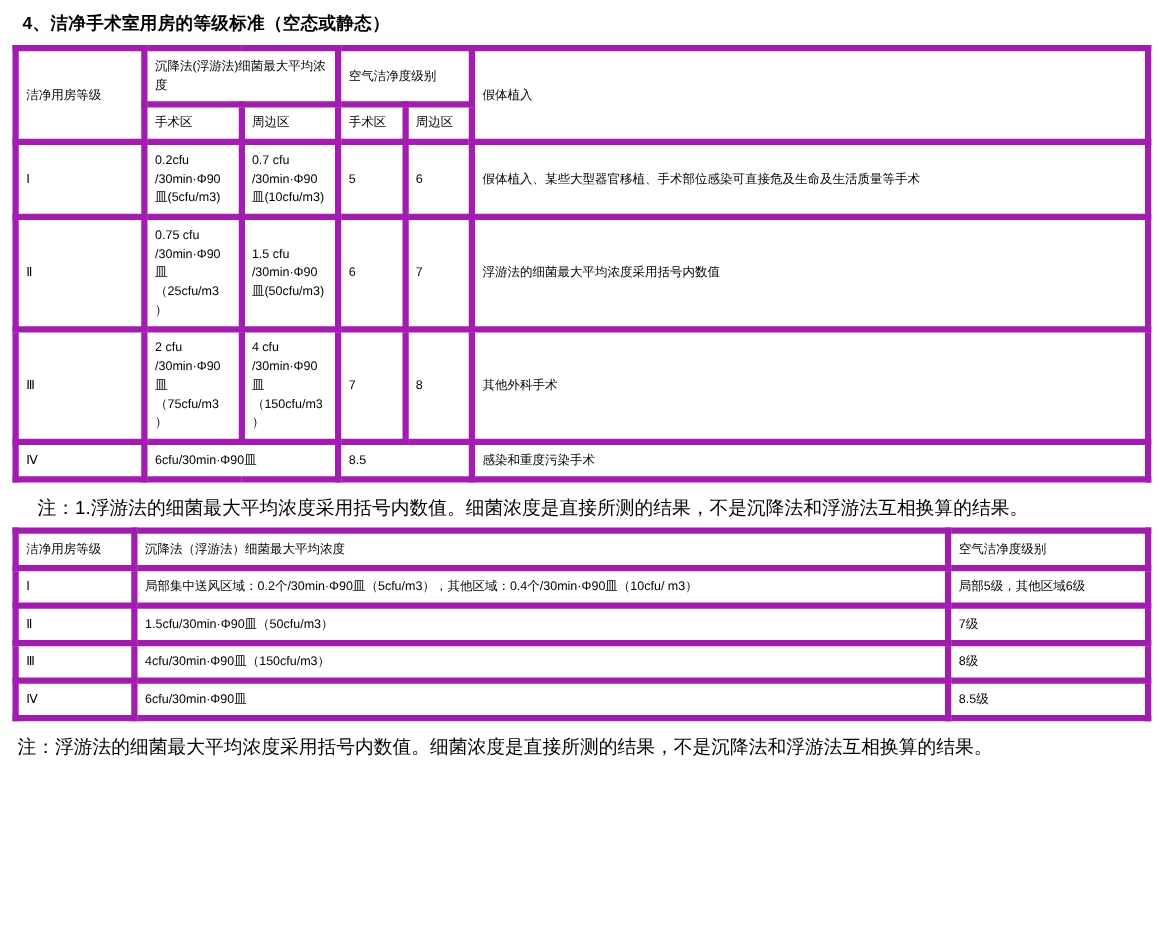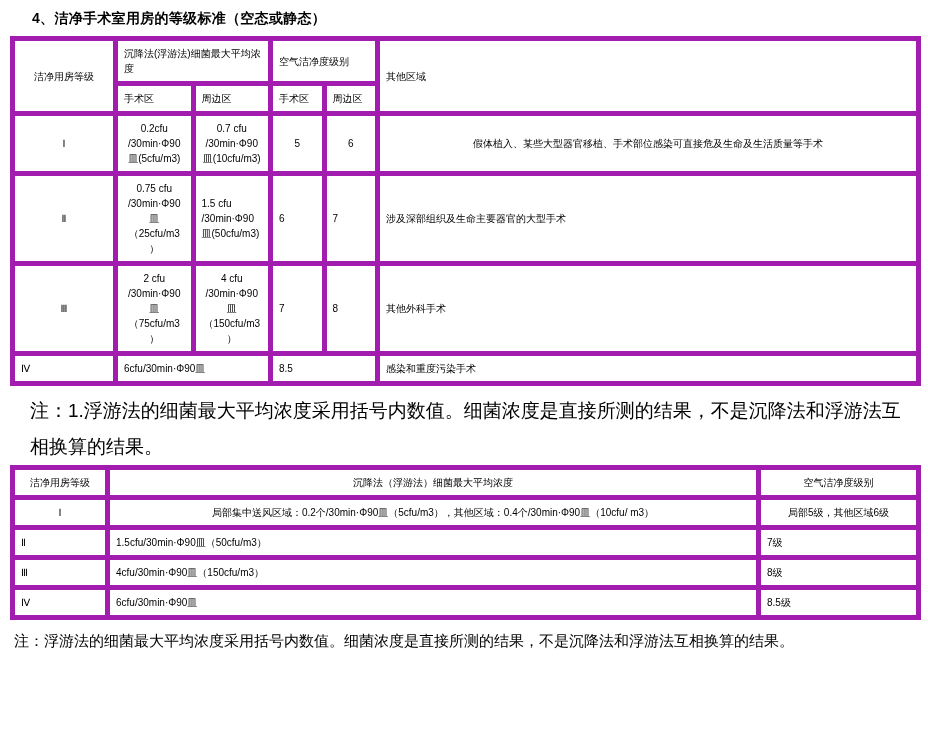--- a/index.html
+++ b/index.html
@@ -16,21 +16,21 @@
     position: relative;
     overflow: hidden;
   }
   .page {
     padding: 6px 10px 0 8px;
     box-sizing: border-box;
   }
   .section-title {
     font-weight: bold;
     font-size: 14px;
-    margin: 4px 0 8px 24px;
+    margin: 4px 0 8px 10px;
     letter-spacing: 0.3px;
   }
   table.doc-table {
     border-collapse: collapse;
     width: 911px;
     table-layout: fixed;
     margin: 0 0 0 2px;
   }
   table.doc-table td {
     border: 5px solid #a21caf;
@@ -39,23 +39,23 @@
     font-size: 10px;
     line-height: 1.5;
     word-wrap: break-word;
   }
   .tbl1 td.c-lvl { width: 86px; }
   .tbl1 td.c-a { width: 138px; }
   .tbl1 td.c-b { width: 140px; }
   .tbl1 td.c-c { width: 90px; }
   .tbl1 td.c-d { width: 92px; }
   .tbl1 td.c-e { }
-  .vtop { vertical-align: top; text-align: center; }
+  .vtop { vertical-align: top; }
   .note {
-    font-size: 19px;
+    font-size: 15px;
     line-height: 1.9;
     margin: 7px 0 0 22px;
   }
   .note2 {
     font-size: 13px;
     line-height: 1.9;
     margin: 0 0 0 40px;
   }
   .note-bottom {
     font-size: 15px;
@@ -73,21 +73,21 @@
 <div class="page">
 
   <div class="section-title">4、洁净手术室用房的等级标准（空态或静态）</div>
 
   <table class="doc-table tbl1">
     <tbody>
         <tr>
       <td class="c-lvl vtop" rowspan="2">洁净用房等级</td>
       <td class="c-a" colspan="2">沉降法(浮游法)细菌最大平均浓度</td>
       <td class="c-c" colspan="2">空气洁净度级别</td>
-      <td class="c-e" rowspan="2">其他区域</td>
+      <td class="c-e" rowspan="2">假体植入</td>
     </tr>
     <tr>
       <td class="c-a">手术区</td>
       <td class="c-b">周边区</td>
       <td class="c-c">手术区</td>
       <td class="c-d">周边区</td>
     </tr>
 
     <tr>
       <td class="c-lvl vtop">Ⅰ</td>
@@ -97,21 +97,21 @@
       <td class="c-d vtop">6</td>
       <td class="c-e vtop cell-multi">假体植入、某些大型器官移植、手术部位感染可直接危及生命及生活质量等手术</td>
     </tr>
 
     <tr>
       <td class="c-lvl vtop">Ⅱ</td>
       <td class="c-a vtop cell-multi">0.75 cfu /30min·Φ90皿（25cfu/m3）</td>
       <td class="c-b cell-multi">1.5 cfu /30min·Φ90皿(50cfu/m3)</td>
       <td class="c-c">6</td>
       <td class="c-d">7</td>
-      <td class="c-e">涉及深部组织及生命主要器官的大型手术</td>
+      <td class="c-e">浮游法的细菌最大平均浓度采用括号内数值</td>
     </tr>
 
     <tr>
       <td class="c-lvl vtop">Ⅲ</td>
       <td class="c-a vtop cell-multi">2 cfu /30min·Φ90皿（75cfu/m3）</td>
       <td class="c-b vtop cell-multi">4 cfu /30min·Φ90皿（150cfu/m3）</td>
       <td class="c-c">7</td>
       <td class="c-d">8</td>
       <td class="c-e">其他外科手术</td>
     </tr>

